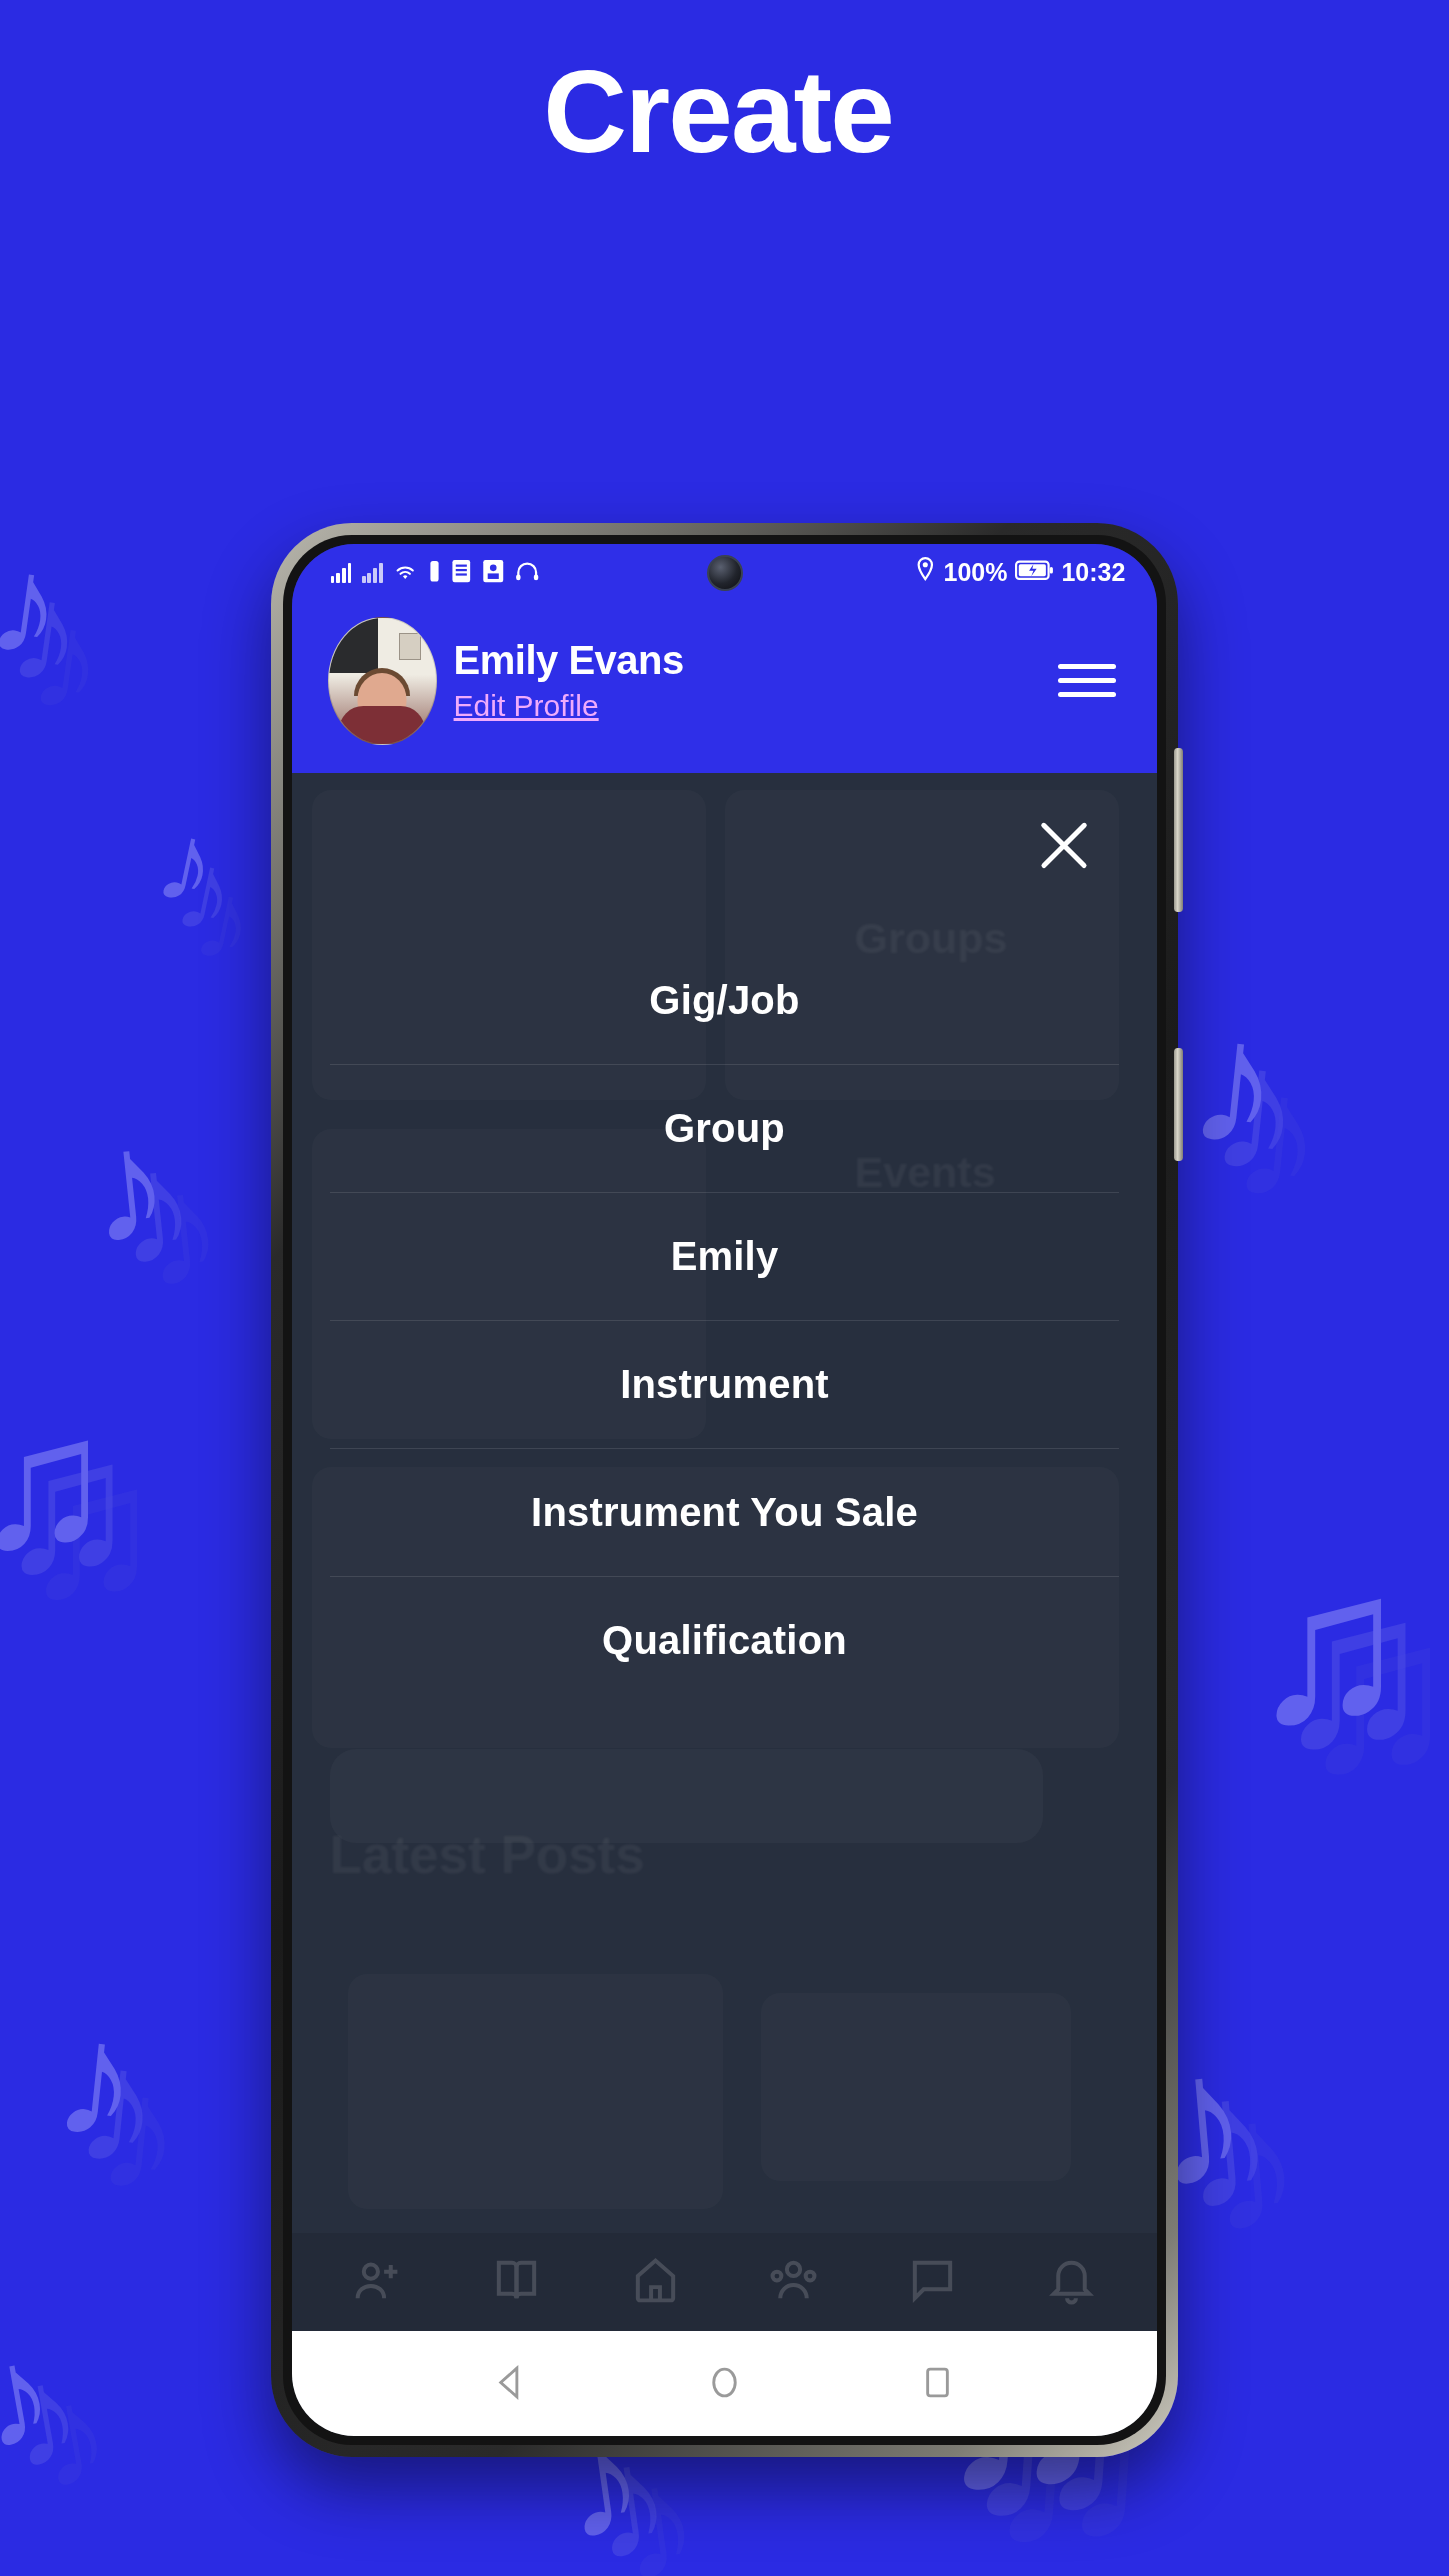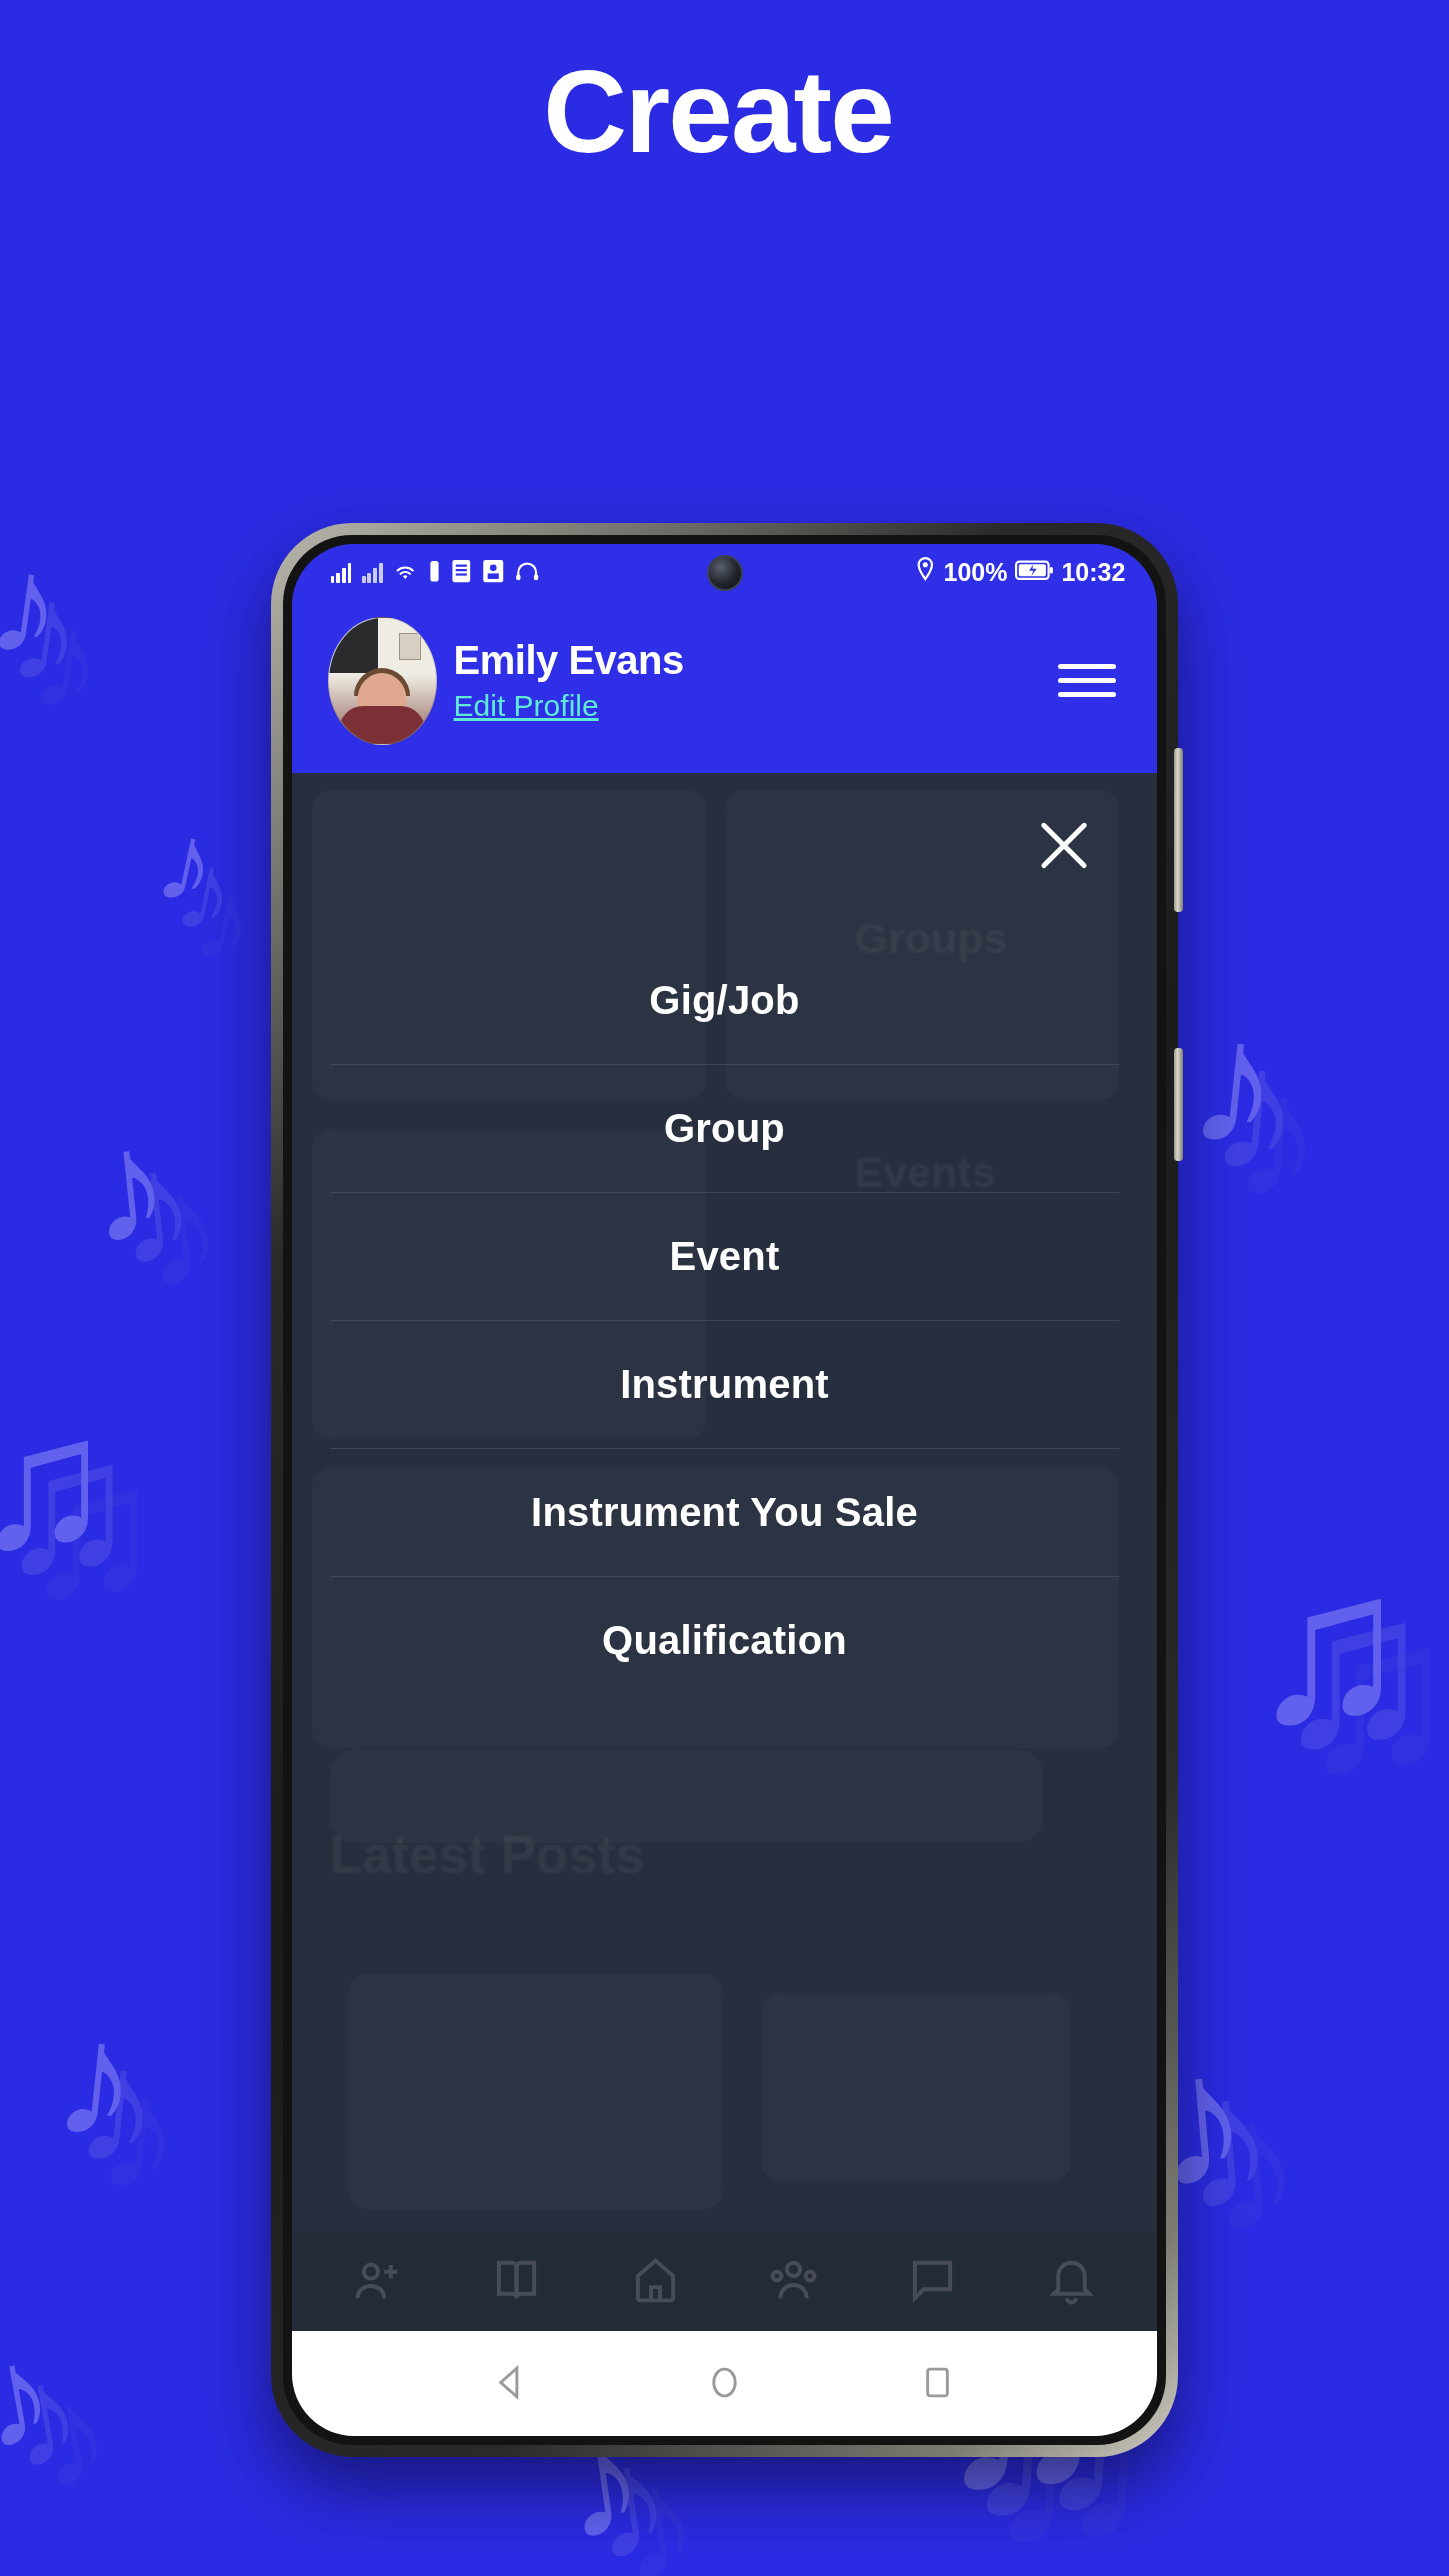--- a/index.html
+++ b/index.html
@@ -80,21 +80,21 @@
   .avatar .frame { position:absolute; right:14%; top:12%; width:20%; height:22%;
                    background:#d6cfc2; border:1.9px solid #9b9387; }
   .avatar .face { position:absolute; left:50%; top:44%; transform:translateX(-50%);
                   width:49px; height:53px; border-radius:50% 50% 46% 46%; background:#e0a98f; }
   .avatar .hair { position:absolute; left:50%; top:40%; transform:translateX(-50%);
                   width:56px; height:28px; border-radius:28px 28px 0 0; background:#6b4a32; }
   .avatar .body { position:absolute; left:50%; bottom:0; transform:translateX(-50%);
                   width:86px; height:38px; border-radius:24.4px 24.4px 0 0; background:#7d2f36; }
   .ph-text { flex:1; }
   .ph-name { color:#fff; font-size:40px; font-weight:bold; letter-spacing:-0.5px; }
-  .ph-edit { color:#5eead4; font-size:30px; text-decoration:underline; margin-top:5.6px; display:inline-block; }
+  .ph-edit { color:#f0abfc; font-size:30px; text-decoration:underline; margin-top:5.6px; display:inline-block; }
   .hamburger { width:58px; display:flex; flex-direction:column; gap:8.4px; flex:none; margin-right:5.6px; }
   .hamburger span { display:block; height:5.6px; background:#fff; border-radius:2.8px; }
 
   
   .app-body { position:relative; flex:1; background:#272F3E; overflow:hidden; }
 
   
   .ghost { position:absolute; color:rgba(255,255,255,.055); font-weight:bold; filter:blur(1.1px); }
   .ghost-card { position:absolute; background:rgba(255,255,255,.022); border-radius:19px; }
   .ghost-chip { position:absolute; background:rgba(255,255,255,.03); border-radius:26px; }
@@ -258,21 +258,21 @@
         <div class="ghost-chip" style="left:38px;top:976px;width:713px;height:94px;"></div>
 
         <div class="close-btn">
           <span></span>
             <span></span>
         </div>
 
         <div class="create-menu">
           <div class="menu-item">Gig/Job</div>
           <div class="menu-item">Group</div>
-          <div class="menu-item">Event</div>
+          <div class="menu-item">Emily</div>
           <div class="menu-item">Instrument</div>
           <div class="menu-item">Instrument You Sale</div>
           <div class="menu-item">Qualification</div>
         </div>
 
         <div class="bottom-nav">
           <span class="bn-ico">
             <svg width="53" height="53" viewBox="0 0 24 24" fill="none" stroke="#fff" stroke-width="1.8">
                 <circle cx="9" cy="8" r="3.2"></circle>
                 <path d="M3 20c0-3.3 2.7-5.5 6-5.5s6 2.2 6 5.5"></path>

